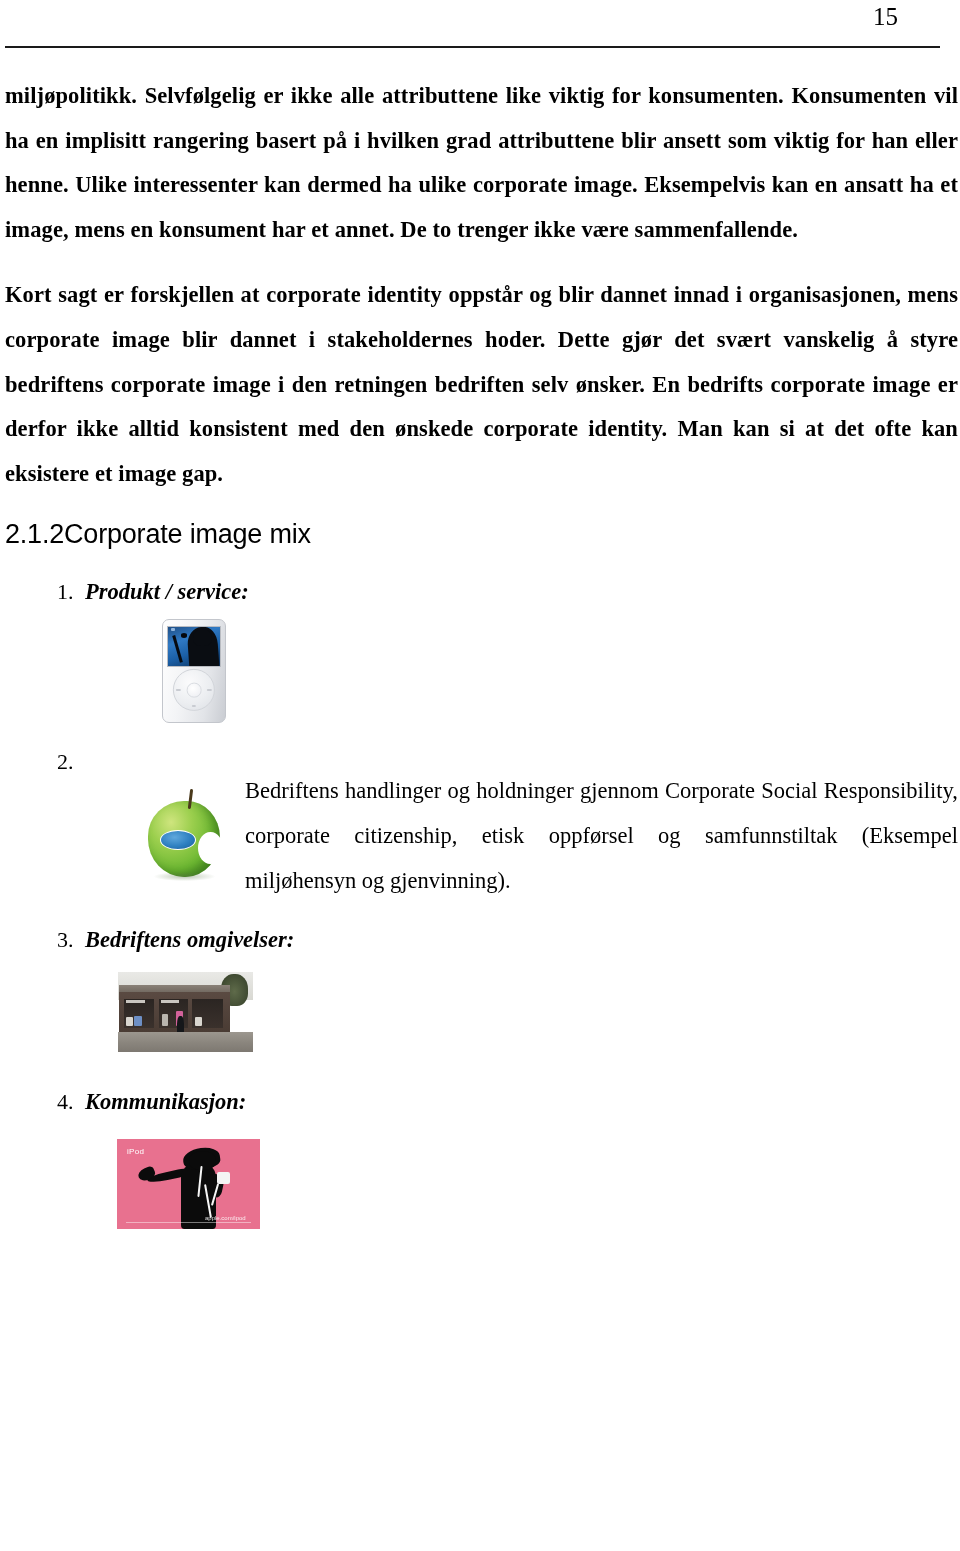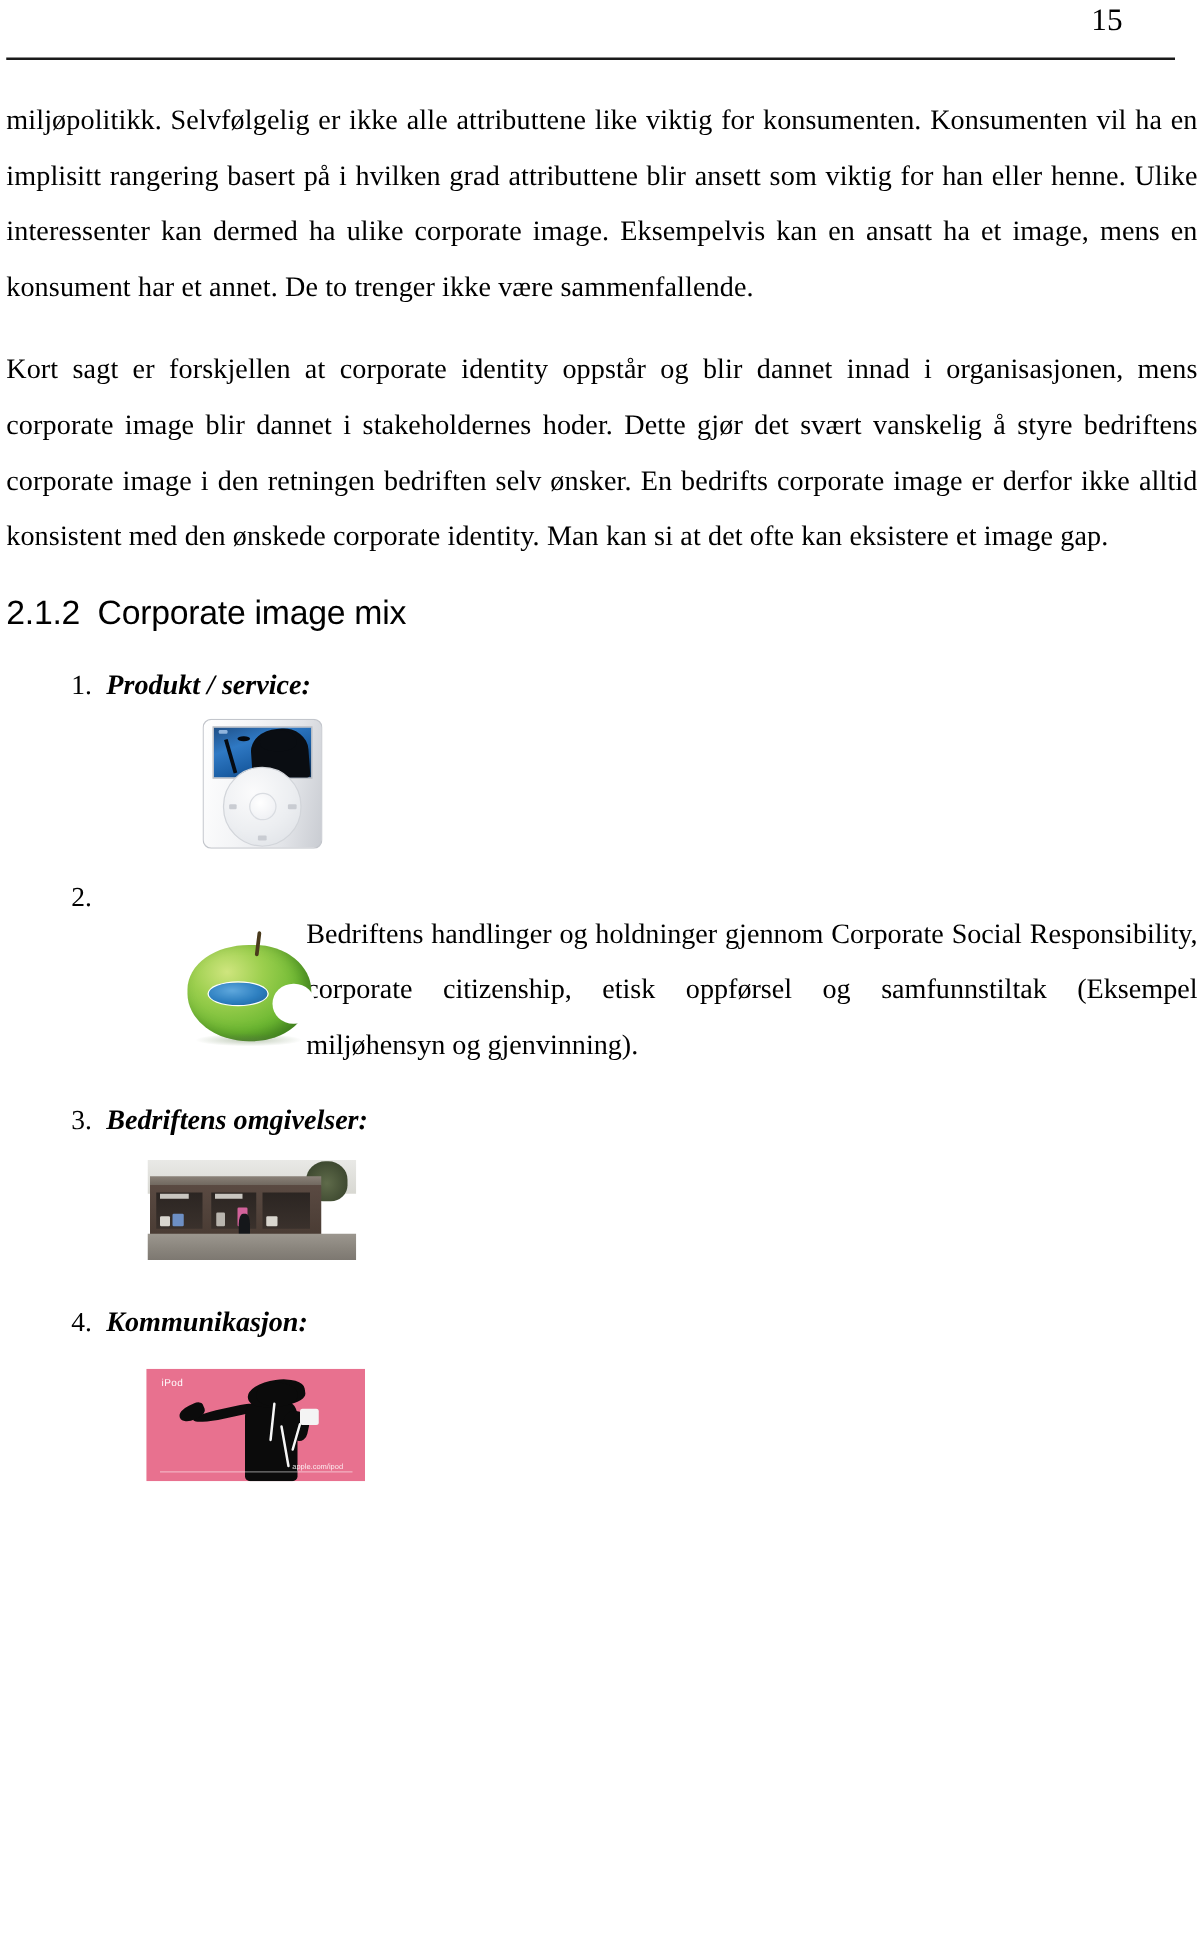--- a/index.html
+++ b/index.html
@@ -56,36 +56,36 @@
     top: 74px;
   }
 
   p.para {
     margin: 0;
     font-size: 22.5px;
     line-height: 44.6px;
     text-align: justify;
     text-justify: inter-word;
     letter-spacing: 0.1px;
+    font-weight: bold;
   }
   p.para.gap-after {
     margin-bottom: 21px;
   }
 
   h2.heading {
     font-family: "Liberation Sans", "DejaVu Sans", sans-serif;
     font-size: 27px;
     font-weight: normal;
     line-height: 34px;
     margin: 0 0 26px 0;
     letter-spacing: -0.2px;
   }
   h2.heading .num {
     display: inline-block;
-    margin-right: 14px;
   }
 
   
   ol.area-list {
     list-style: none;
     margin: 0;
     padding: 0;
   }
   ol.area-list > li {
     position: relative;
@@ -118,21 +118,20 @@
     font-size: 22.5px;
     line-height: 44.6px;
     text-align: justify;
     text-justify: inter-word;
   }
 
   
   .fig {
     position: absolute;
     overflow: hidden;
-    padding-left: 32px;
   }
 
   
   .ipod-body {
     position: absolute;
     left: 0; top: 0;
     width: 100%; height: 100%;
     border-radius: 7px;
     background: linear-gradient(100deg, #ffffff 0%, #f3f4f6 38%, #e2e4e8 72%, #c9ccd2 100%);
     border: 1px solid #c3c6cc;

